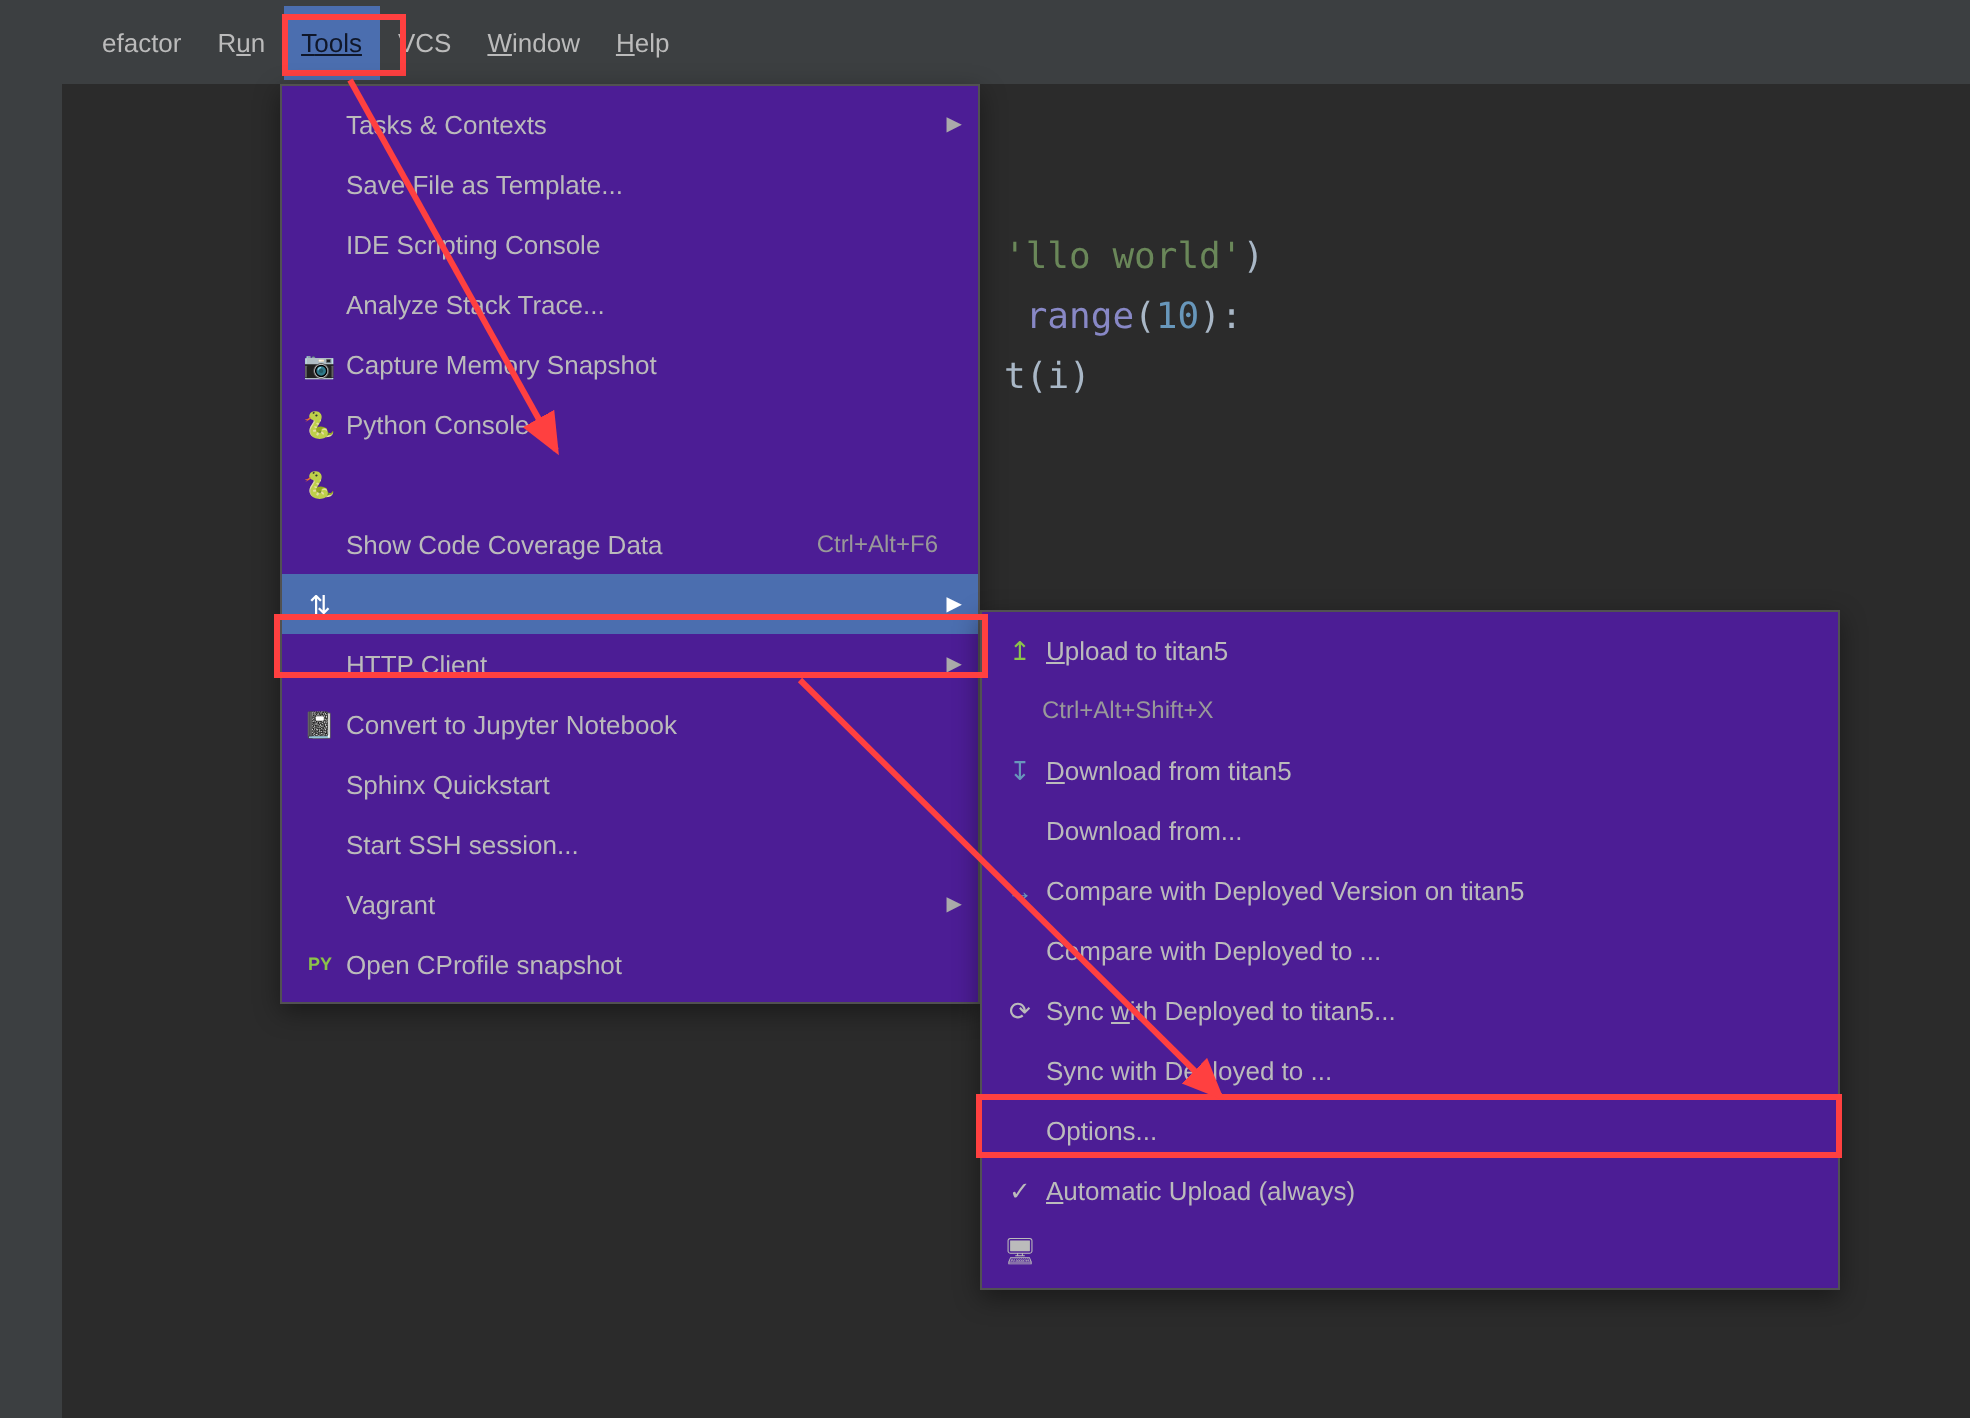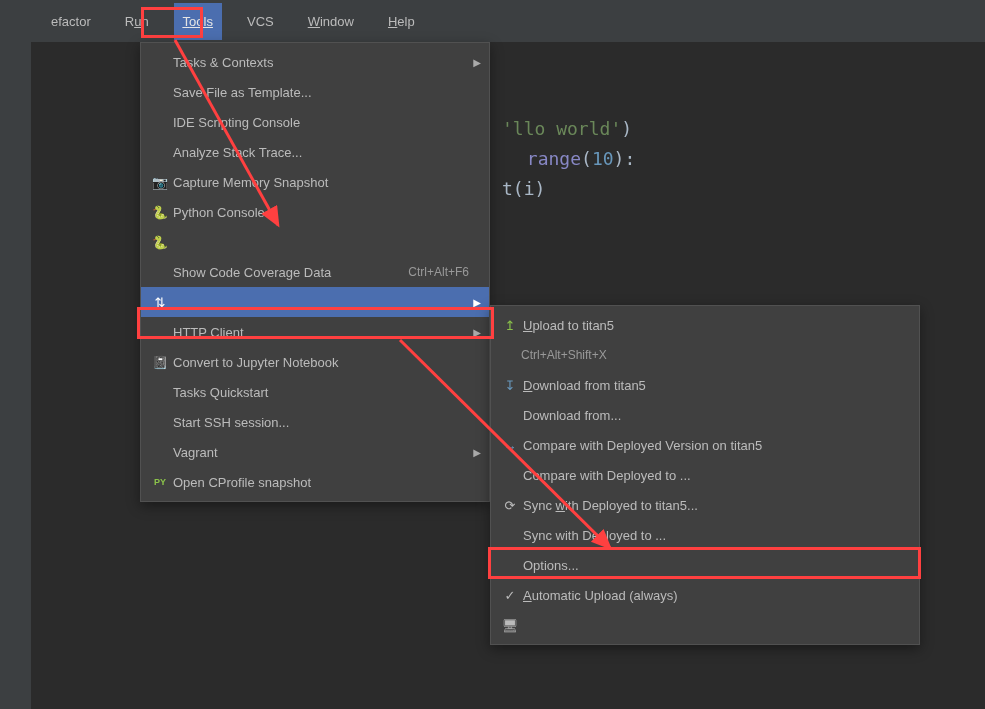--- a/index.html
+++ b/index.html
@@ -12,30 +12,30 @@
     height: 709px;
     overflow: hidden;
     position: relative;
   }
   .menubar {
     height: 42px;
     background: #3c3f41;
     display: flex;
     align-items: center;
     padding-left: 42px;
-    gap: 16px;
+    gap: 0;
   }
   .menubar-item {
     padding: 11px 9px;
     cursor: pointer;
     color: #bbbbbb;
   }
   .menubar-item.active {
     background: #4b6eaf;
-    color: #e5e5e5;
+    color: #0f172a;
     text-decoration: underline;
   }
   .u { text-decoration: underline; }
 
   .menubar-highlight {
     position: absolute;
     border: 3px solid #ff4040;
     left: 141px;
     top: 7px;
     width: 62px;
@@ -67,26 +67,26 @@
   .code {
     position: absolute;
     left: 470px; top: 72px;
     font-family: "Consolas", monospace;
     font-size: 18px;
     color: #a9b7c6;
     line-height: 30px;
     white-space: pre;
   }
   .code .str { color: #6a8759; }
-  .code .fn  { color: #8888c6; margin-left: 14px; }
+  .code .fn  { color: #8888c6; }
   .code .num { color: #6897bb; }
 
   .dropdown {
     position: absolute;
-    background: #404040;
+    background: #4c1d95;
     border: 1px solid #515151;
     box-shadow: 0 4px 12px rgba(0,0,0,.4);
     padding: 4px 0;
   }
   .dropdown.main { left: 140px; top: 42px; width: 350px; }
   .dropdown.sub  { left: 490px; top: 305px; width: 430px; }
 
   .menu-item {
     display: flex;
     align-items: center;
@@ -195,21 +195,21 @@
     <span class="icon"></span>
       <span class="label">HTTP Client</span>
       <span class="arrow">▶</span>
   </div>
   <div class="menu-item">
     <span class="icon" style="color:#6897bb">📓</span>
       <span class="label">Convert to Jupyter Notebook</span>
   </div>
   <div class="menu-item">
     <span class="icon"></span>
-      <span class="label">Tasks Quickstart</span>
+      <span class="label">Sphinx Quickstart</span>
   </div>
   <div class="menu-item">
     <span class="icon"></span>
       <span class="label">Start SSH session...</span>
   </div>
   <div class="menu-item">
     <span class="icon"></span>
       <span class="label">Vagrant</span>
       <span class="arrow">▶</span>
   </div>

